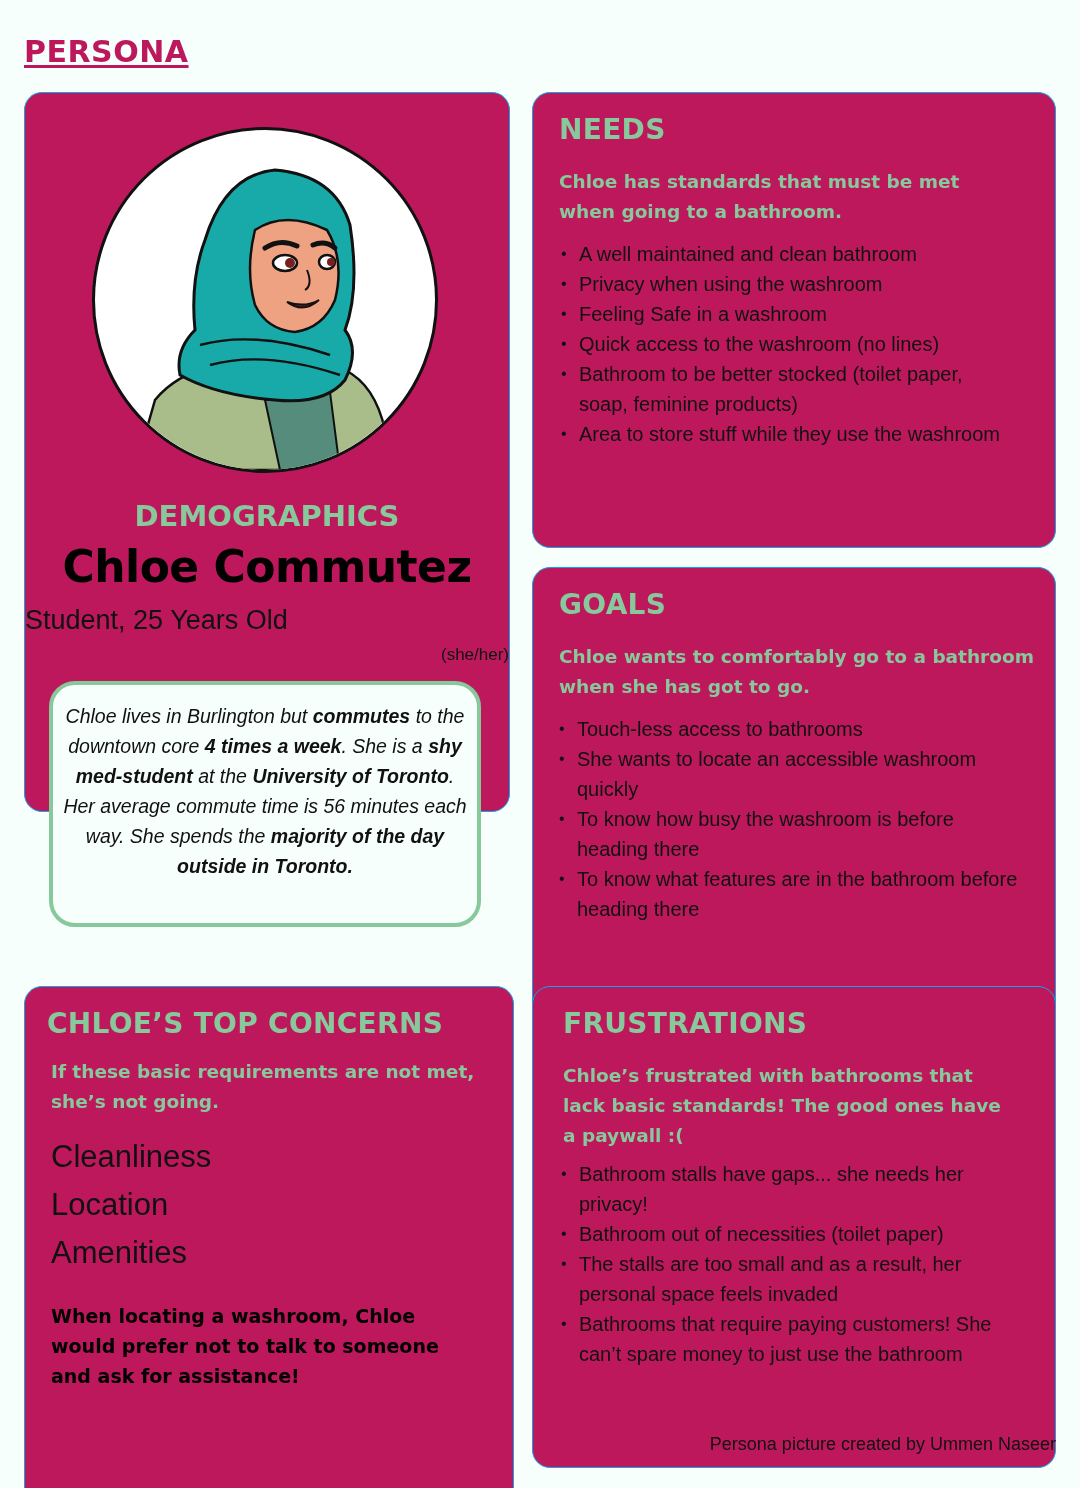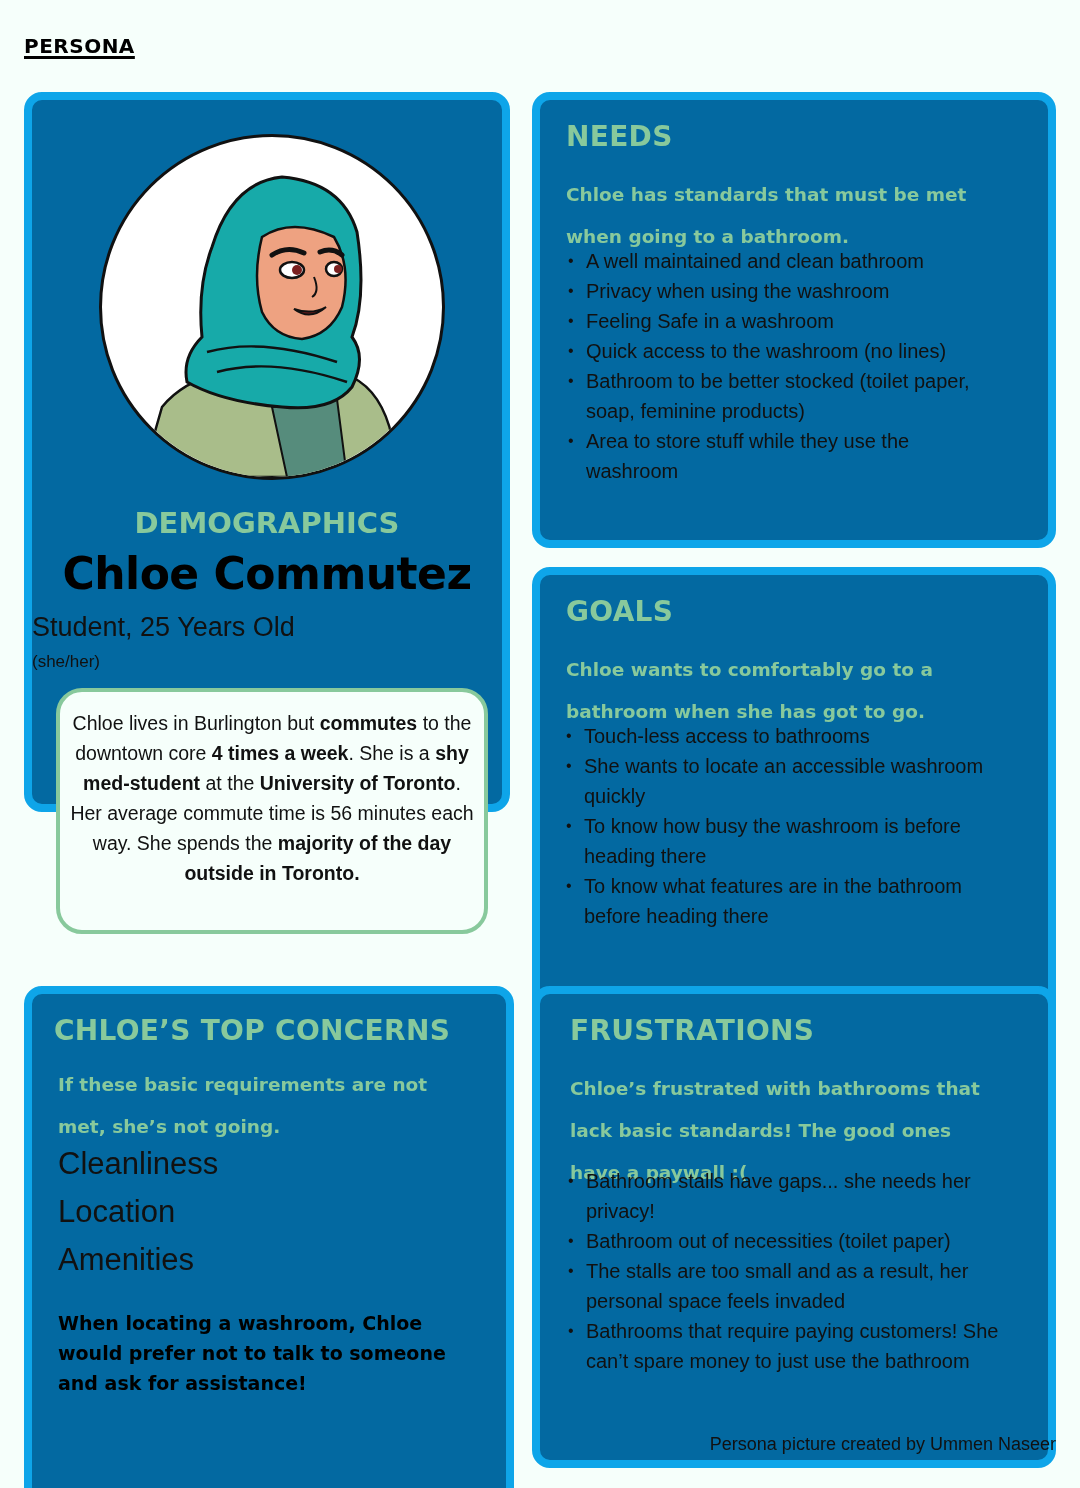--- a/index.html
+++ b/index.html
@@ -6,35 +6,35 @@
   html, body { width: 1080px; height: 1488px; }
   body {
     background: #f6fffb;
     font-family: "Liberation Sans", "DejaVu Sans", sans-serif;
     color: #111;
     position: relative;
     overflow: hidden;
   }
   .page-title {
     position: absolute; left: 24px; top: 34px;
-    font-size: 20px; font-weight: 900; color: #000000;
+    font-size: 30px; font-weight: 900; color: #be185d;
     letter-spacing: 0.5px;
     text-decoration: underline; text-decoration-thickness: 3px; text-underline-offset: 3px;
     font-family: "DejaVu Sans", sans-serif;
   }
   .card {
-    position: absolute; background: #0369a1;
-    border: 8px solid #0ea5e9; border-radius: 18px;
+    position: absolute; background: #be185d;
+    border: 1px solid #0ea5e9; border-radius: 18px;
   }
   .h-green {
     color: #88c99c; font-weight: 900; font-family: "DejaVu Sans", sans-serif;
   }
   .section-title { font-size: 28px; letter-spacing: 0.3px; }
   .subtitle {
-    color: #88c99c; font-weight: bold; font-size: 18.5px; line-height: 42px;
+    color: #88c99c; font-weight: bold; font-size: 18.5px; line-height: 30px;
     font-family: "DejaVu Sans", sans-serif;
   }
   ul.bullets { list-style: none; }
   ul.bullets li {
     position: relative; padding-left: 20px;
     font-size: 20px; line-height: 30px; color: #111;
   }
   ul.bullets li::before {
     content: "•"; position: absolute; left: 2px; top: 0; font-size: 16px;
   }
@@ -45,25 +45,25 @@
     position: absolute; left: 67px; top: 34px; width: 346px; height: 346px;
     border-radius: 50%; border: 3px solid #111; background: #fff; overflow: hidden;
   }
   .demo-label { position: absolute; left: 0; width: 100%; top: 406px; text-align: center; font-size: 29px; }
   .persona-name {
     position: absolute; left: 0; width: 100%; top: 448px; text-align: center;
     font-size: 44px; font-weight: 900; color: #000; font-family: "DejaVu Sans", sans-serif;
     letter-spacing: -0.5px;
   }
   .persona-role { position: absolute; left: 0; width: 100%; top: 512px; text-align: left; font-size: 27px; }
-  .persona-pronouns { position: absolute; left: 0; width: 100%; top: 552px; text-align: left; font-size: 17px; }
+  .persona-pronouns { position: absolute; left: 0; width: 100%; top: 552px; text-align: right; font-size: 17px; }
   .bio-box {
     position: absolute; left: 24px; top: 588px; width: 432px; height: 246px;
     border: 4px solid #88c99c; border-radius: 26px; background: #f6fffb;
-    text-align: center; font-size: 19.5px; line-height: 30px; padding: 16px 10px 0 10px;
+    text-align: center; font-size: 19.5px; line-height: 30px; padding: 16px 10px 0 10px; font-style: italic;
   }
   .bio-box b { font-weight: bold; }
 
   #card-needs { left: 532px; top: 92px; width: 524px; height: 456px; }
   #card-goals { left: 532px; top: 567px; width: 524px; height: 496px; }
   #card-concerns { left: 24px; top: 986px; width: 490px; height: 537px; }
   #card-frust { left: 532px; top: 986px; width: 524px; height: 482px; }
 
   .inner { position: absolute; left: 26px; right: 20px; }
 

